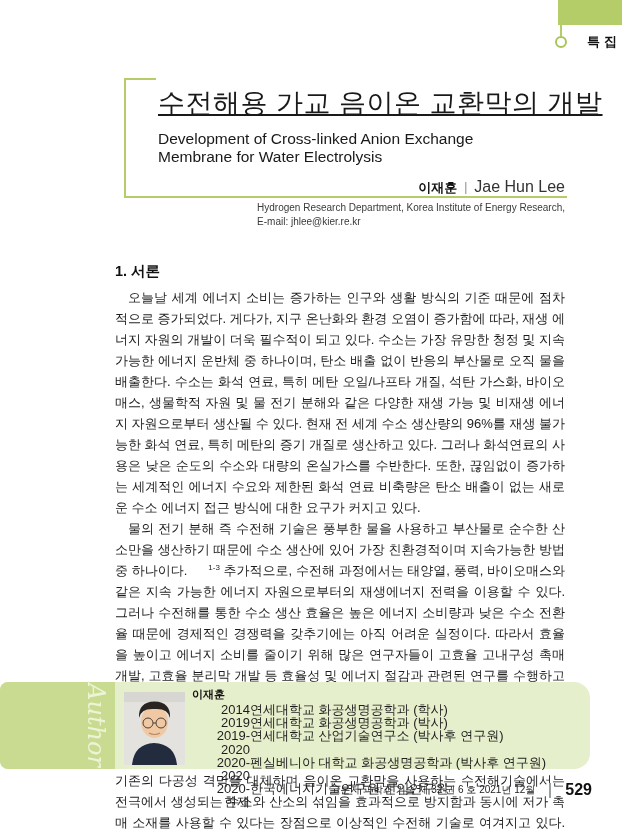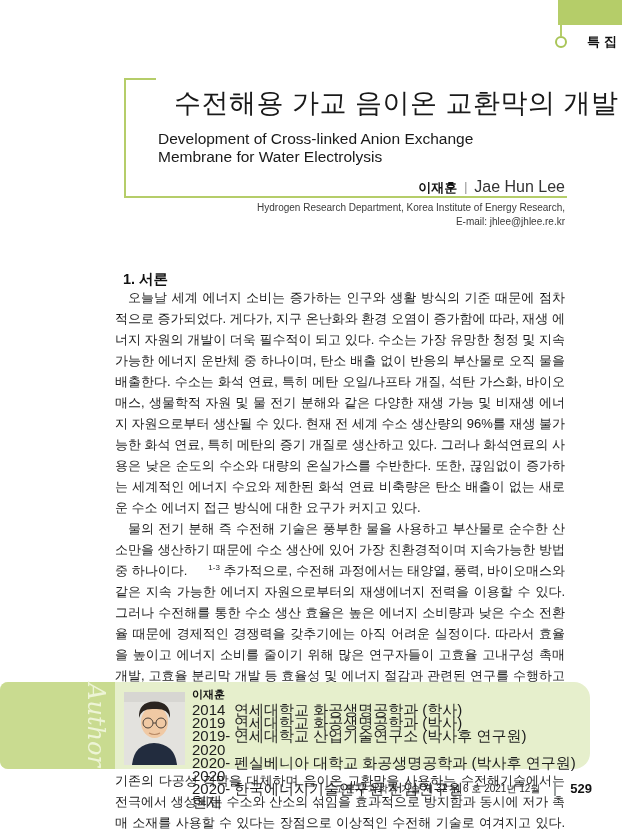--- a/index.html
+++ b/index.html
@@ -11,49 +11,49 @@
   
   .corner-block{position:absolute;top:0;right:0;width:64px;height:25px;background:#b5cd69;}
   .badge-stem{position:absolute;top:25px;left:560px;width:2px;height:11px;background:#b5cd69;}
   .feature-badge{position:absolute;top:33px;left:555px;display:flex;align-items:center;gap:20px;}
   .badge-circle{width:8px;height:8px;border:2.5px solid #a9c558;border-radius:50%;background:#fff;flex:0 0 auto;}
   .badge-label{font-weight:700;font-size:13px;letter-spacing:4px;color:#111;}
   
   .title-bracket{position:absolute;left:124px;top:78px;width:441px;height:118px;border-left:2px solid #b5cd69;}
   .bracket-top{position:absolute;top:0;left:0;width:30px;height:2px;background:#b5cd69;}
   .bracket-bottom{position:absolute;bottom:-2px;left:-2px;right:0;height:2px;background:#b5cd69;}
-  .title-ko{position:absolute;left:174px;top:85px;font-size:27px;font-weight:400;letter-spacing:0.5px;color:#191919;white-space:nowrap;}
+  .title-ko{position:absolute;left:158px;top:85px;font-size:27px;font-weight:400;letter-spacing:0.5px;color:#191919;white-space:nowrap;text-decoration:underline;}
   .title-en{position:absolute;left:158px;top:130px;width:390px;font-size:15.5px;font-weight:400;line-height:1.18;color:#191919;}
   
   .author-row{position:absolute;top:178px;right:57px;display:flex;align-items:baseline;gap:7px;}
   .author-name-ko{font-weight:700;font-size:13px;color:#111;}
   .author-sep{color:#8b8b8b;font-size:12px;font-weight:400;transform:translateY(-1px);}
   .author-name-en{font-size:16px;color:#333;}
-  .affiliation{position:absolute;top:201px;right:57px;text-align:right;font-size:10px;line-height:1.4;color:#3a3a3a;}
+  .affiliation{position:absolute;top:201px;right:57px;text-align:left;font-size:10px;line-height:1.4;color:#3a3a3a;}
   
   .section-heading{position:absolute;left:115px;top:262px;font-size:14.5px;font-weight:700;color:#111;}
   .body-text{position:absolute;left:115px;top:287px;width:450px;font-size:13px;line-height:21px;text-align:justify;color:#1d1d1d;}
   .body-text p{margin:0;text-indent:13px;}
   .body-text sup{font-size:8px;line-height:0;margin-left:21px;}
   
   .author-box{position:absolute;left:0;top:682px;width:590px;height:87px;}
   .box-bg{position:absolute;inset:0;background:#e6efcc;border-radius:8px 16px 16px 8px;}
   .box-side{position:absolute;left:0;top:0;width:115px;height:87px;background:#c9db90;border-radius:8px 0 0 8px;}
   .author-rot{position:absolute;left:96px;top:43px;transform:translate(-50%,-50%) rotate(90deg);
     font-family:"DejaVu Serif","Liberation Serif",serif;font-style:italic;font-size:24px;color:#edf4d6;white-space:nowrap;}
   .photo{position:absolute;left:124px;top:10px;width:61px;height:73px;background:#dddcd8;overflow:hidden;}
   .box-name{position:absolute;left:192px;top:5px;font-size:11px;font-weight:700;color:#111;}
-  .career{position:absolute;left:192px;top:21px;font-size:15px;line-height:13.2px;color:#1d1d1d;}
+  .career{position:absolute;left:208px;top:21px;font-size:13px;line-height:13.2px;color:#1d1d1d;text-align:right;}
   .career-row{display:flex;}
   .career-period{width:42px;flex:0 0 auto;}
   
   .footer{position:absolute;top:781px;right:30px;display:flex;align-items:center;gap:14px;}
   .footer-journal{font-size:10px;color:#222;}
   .footer-divider{width:2px;height:15px;background:#9aa0a0;}
-  .footer-page{font-size:13px;font-weight:700;color:#111;}
+  .footer-page{font-size:16px;font-weight:700;color:#111;}
 </style>
 </head>
 <body>
 
 <div class="page">
 
   <div class="corner-block"></div>
   <div class="badge-stem"></div>
   <div class="feature-badge">
     <span class="badge-circle"></span>
@@ -67,24 +67,24 @@
   <h1 class="title-ko" style="margin:0;">수전해용 가교 음이온 교환막의 개발</h1>
   <h2 class="title-en" style="margin:0;">Development of Cross-linked Anion Exchange Membrane for Water Electrolysis</h2>
 
   <div class="author-row">
     <span class="author-name-ko">이재훈</span>
     <span class="author-sep">|</span>
     <span class="author-name-en">Jae Hun Lee</span>
   </div>
   <div class="affiliation">
     <div>Hydrogen Research Department, Korea Institute of Energy Research,</div>
-    <div>E-mail: jhlee@jhlee.re.kr</div>
+    <div>E-mail: jhlee@kier.re.kr</div>
   </div>
 
-  <h3 class="section-heading" style="margin:8px;">1. 서론</h3>
+  <h3 class="section-heading" style="margin:0;">1. 서론</h3>
   <div class="body-text">
     <p>오늘날 세계 에너지 소비는 증가하는 인구와 생활 방식의 기준 때문에 점차적으로 증가되었다. 게다가, 지구 온난화와 환경 오염이 증가함에 따라, 재생 에너지 자원의 개발이 더욱 필수적이 되고 있다. 수소는 가장 유망한 청정 및 지속 가능한 에너지 운반체 중 하나이며, 탄소 배출 없이 반응의 부산물로 오직 물을 배출한다. 수소는 화석 연료, 특히 메탄 오일/나프타 개질, 석탄 가스화, 바이오매스, 생물학적 자원 및 물 전기 분해와 같은 다양한 재생 가능 및 비재생 에너지 자원으로부터 생산될 수 있다. 현재 전 세계 수소 생산량의 96%를 재생 불가능한 화석 연료, 특히 메탄의 증기 개질로 생산하고 있다. 그러나 화석연료의 사용은 낮은 순도의 수소와 대량의 온실가스를 수반한다. 또한, 끊임없이 증가하는 세계적인 에너지 수요와 제한된 화석 연료 비축량은 탄소 배출이 없는 새로운 수소 에너지 접근 방식에 대한 요구가 커지고 있다.</p>
     <p><span>물의 전기 분해 즉 수전해 기술은 풍부한 물을 사용하고 부산물로 순수한 산소만을 생산하기 때문에 수소 생산에 있어 가장 친환경적이며 지속가능한 방법 중 하나이다.</span><sup>1-3</sup><span> 추가적으로, 수전해 과정에서는 태양열, 풍력, 바이오매스와 같은 지속 가능한 에너지 자원으로부터의 재생에너지 전력을 이용할 수 있다. 그러나 수전해를 통한 수소 생산 효율은 높은 에너지 소비량과 낮은 수소 전환율 때문에 경제적인 경쟁력을 갖추기에는 아직 어려운 실정이다. 따라서 효율을 높이고 에너지 소비를 줄이기 위해 많은 연구자들이 고효율 고내구성 촉매 개발, 고효율 분리막 개발 등 효율성 및 에너지 절감과 관련된 연구를 수행하고 있다. 특히 재생에너지의 간헐성을 대응하기 위한 부하변동 대응성을 갖춘 차세대 수전해 기술에 대한 연구개발이 활발히 이루어지고 있다.</span><sup>4-7</sup><span> 부하변동을 대응하기 위해선 저부하운전 영역에서의 기체 섞임 현상의 방지와 보다 높은 전류 밀도로 운전할 수 있는 고효율 분리막에 대한 필요성이 강조되고 있다. 기존의 다공성 격막을 대체하며 음이온 교환막을 사용하는 수전해기술에서는 전극에서 생성되는 수소와 산소의 섞임을 효과적으로 방지함과 동시에 저가 촉매 소재를 사용할 수 있다는 장점으로 이상적인 수전해 기술로 여겨지고 있다. 특히 음이온 교환막 수전해에서 핵심이 되는 음이온 교환막의 개발은 기체의 투과도 조절과 동시에 높은 이온 전도성 및 알칼리 안정성 확보라는 목표를 가지고 있으며 본 특집에서는 가교를 이용한 음이온 교환막의 개발과 최신 동향을 소개하고자 한다.</span></p>
   </div>
 
   <div class="author-box">
     <div class="box-bg"></div>
     <div class="box-side"></div>
     <div class="author-rot">Author</div>
     <div class="photo">

